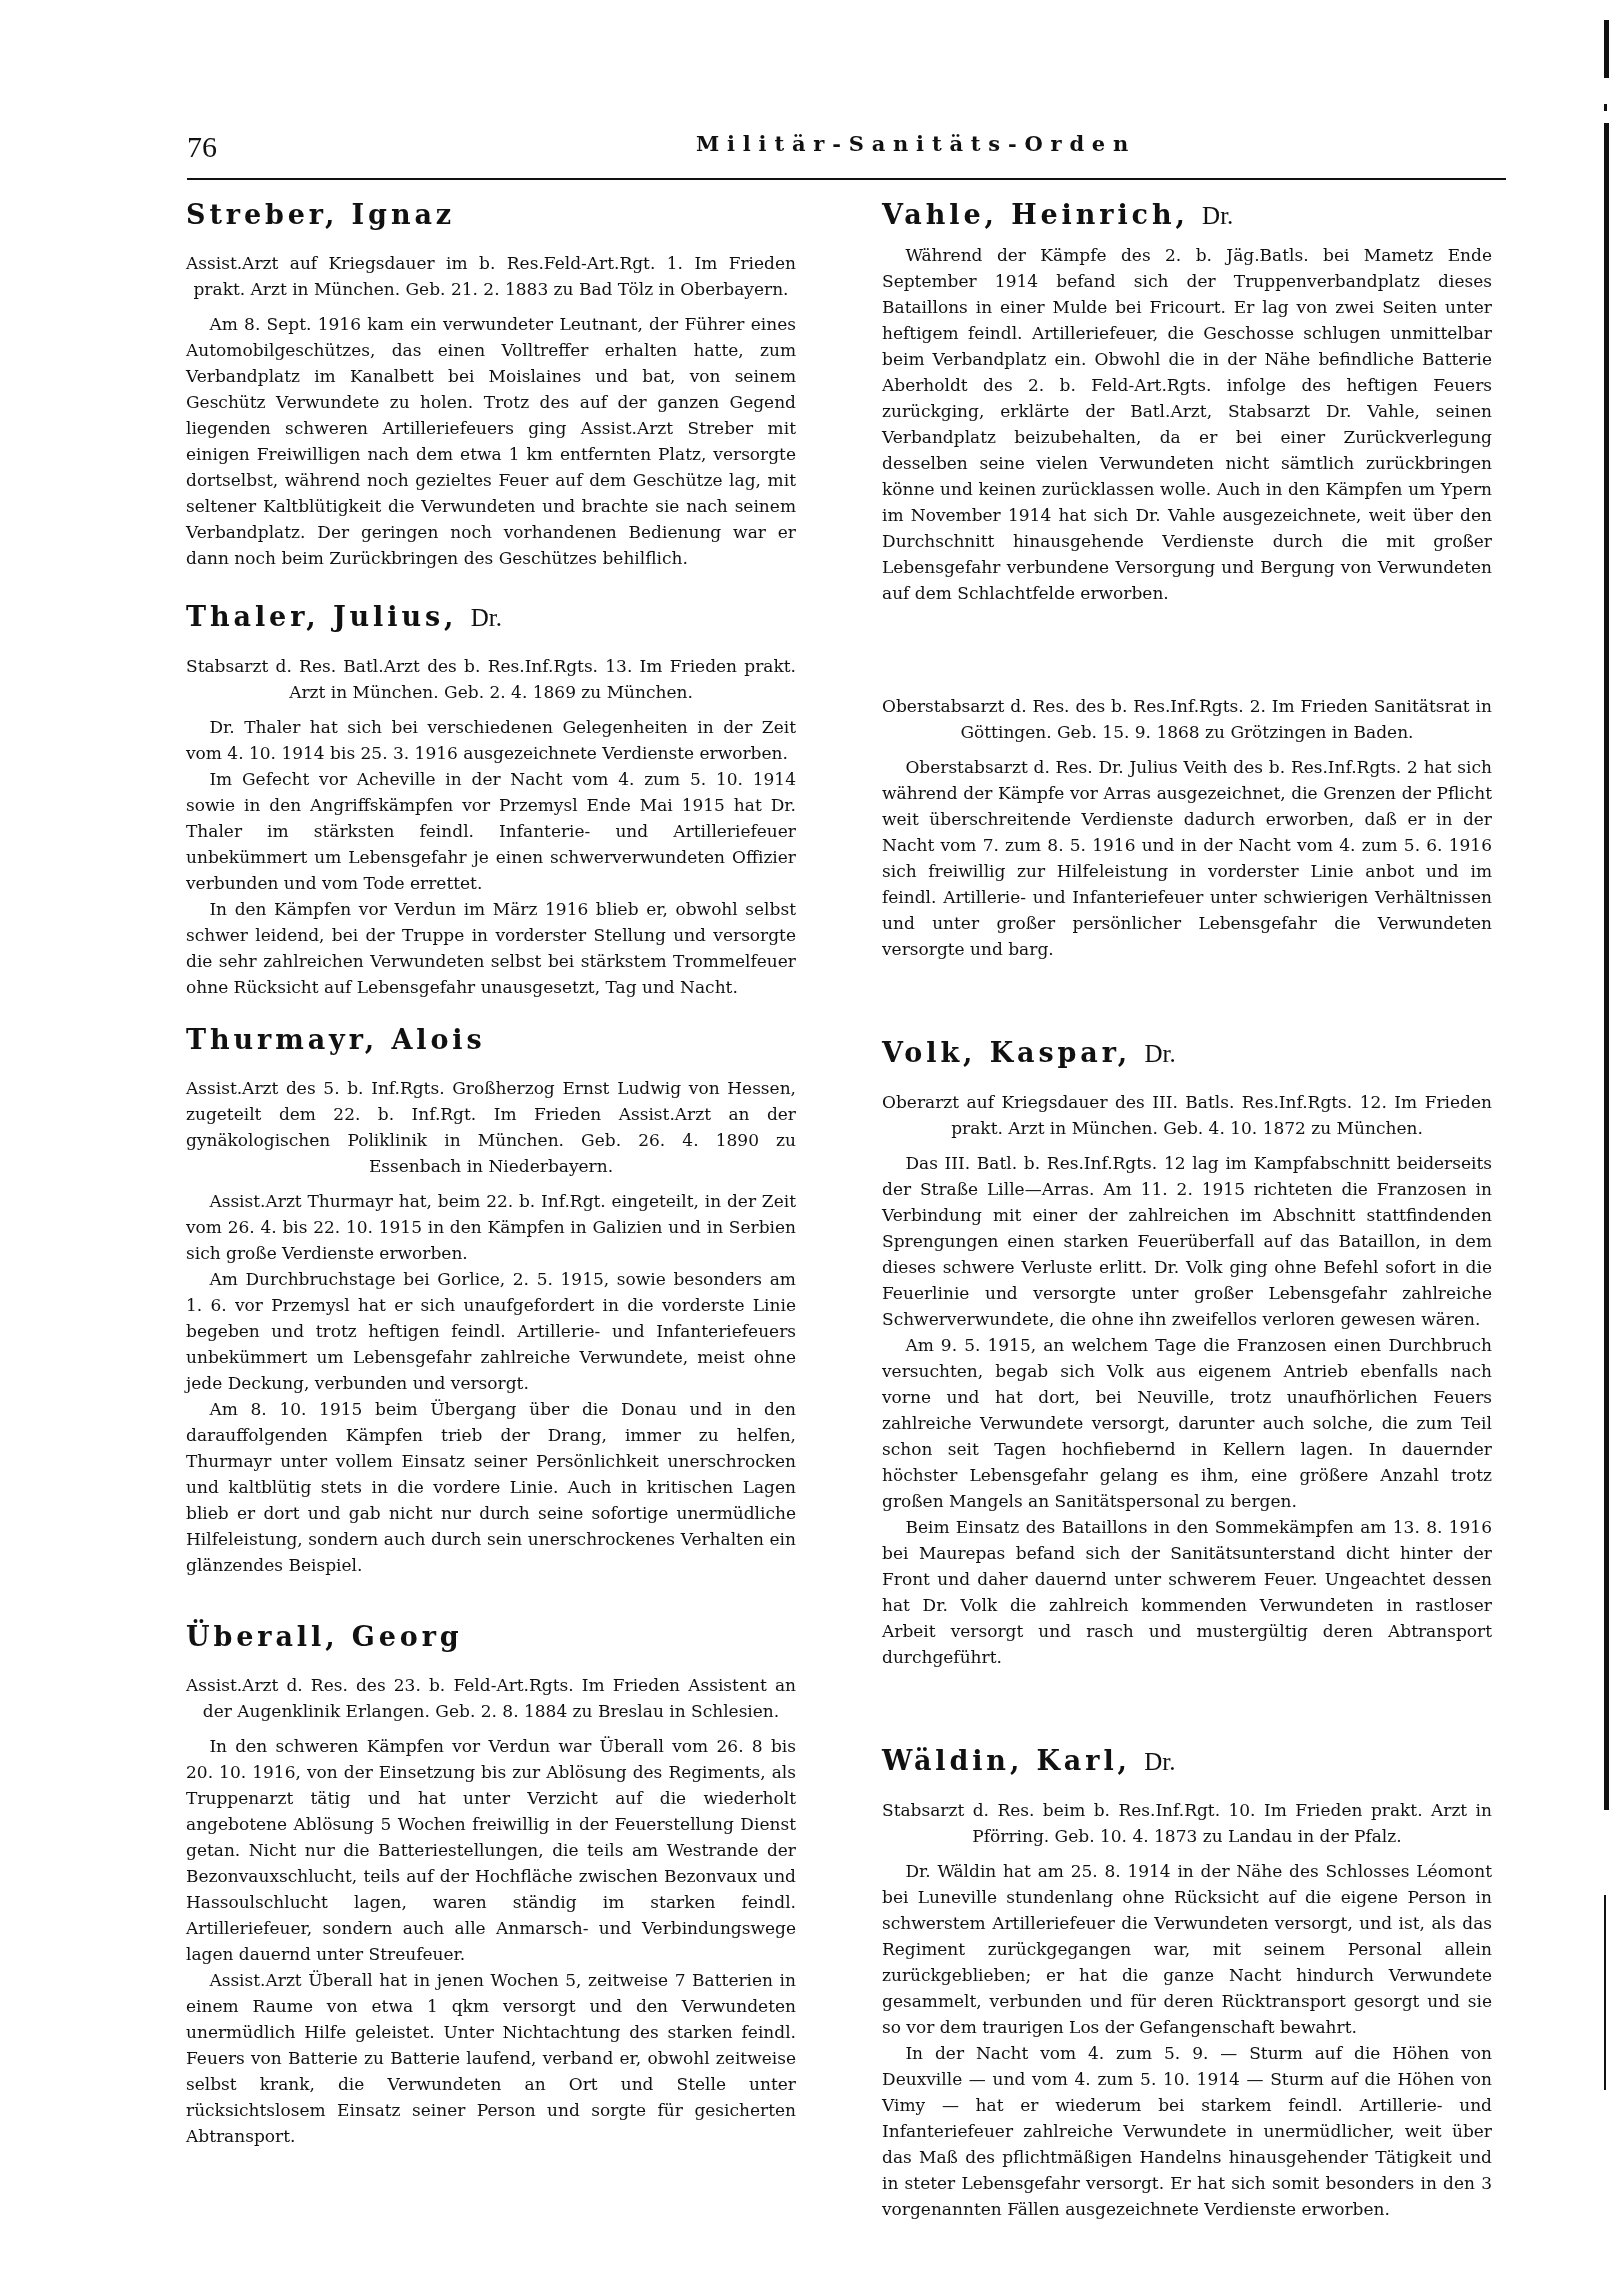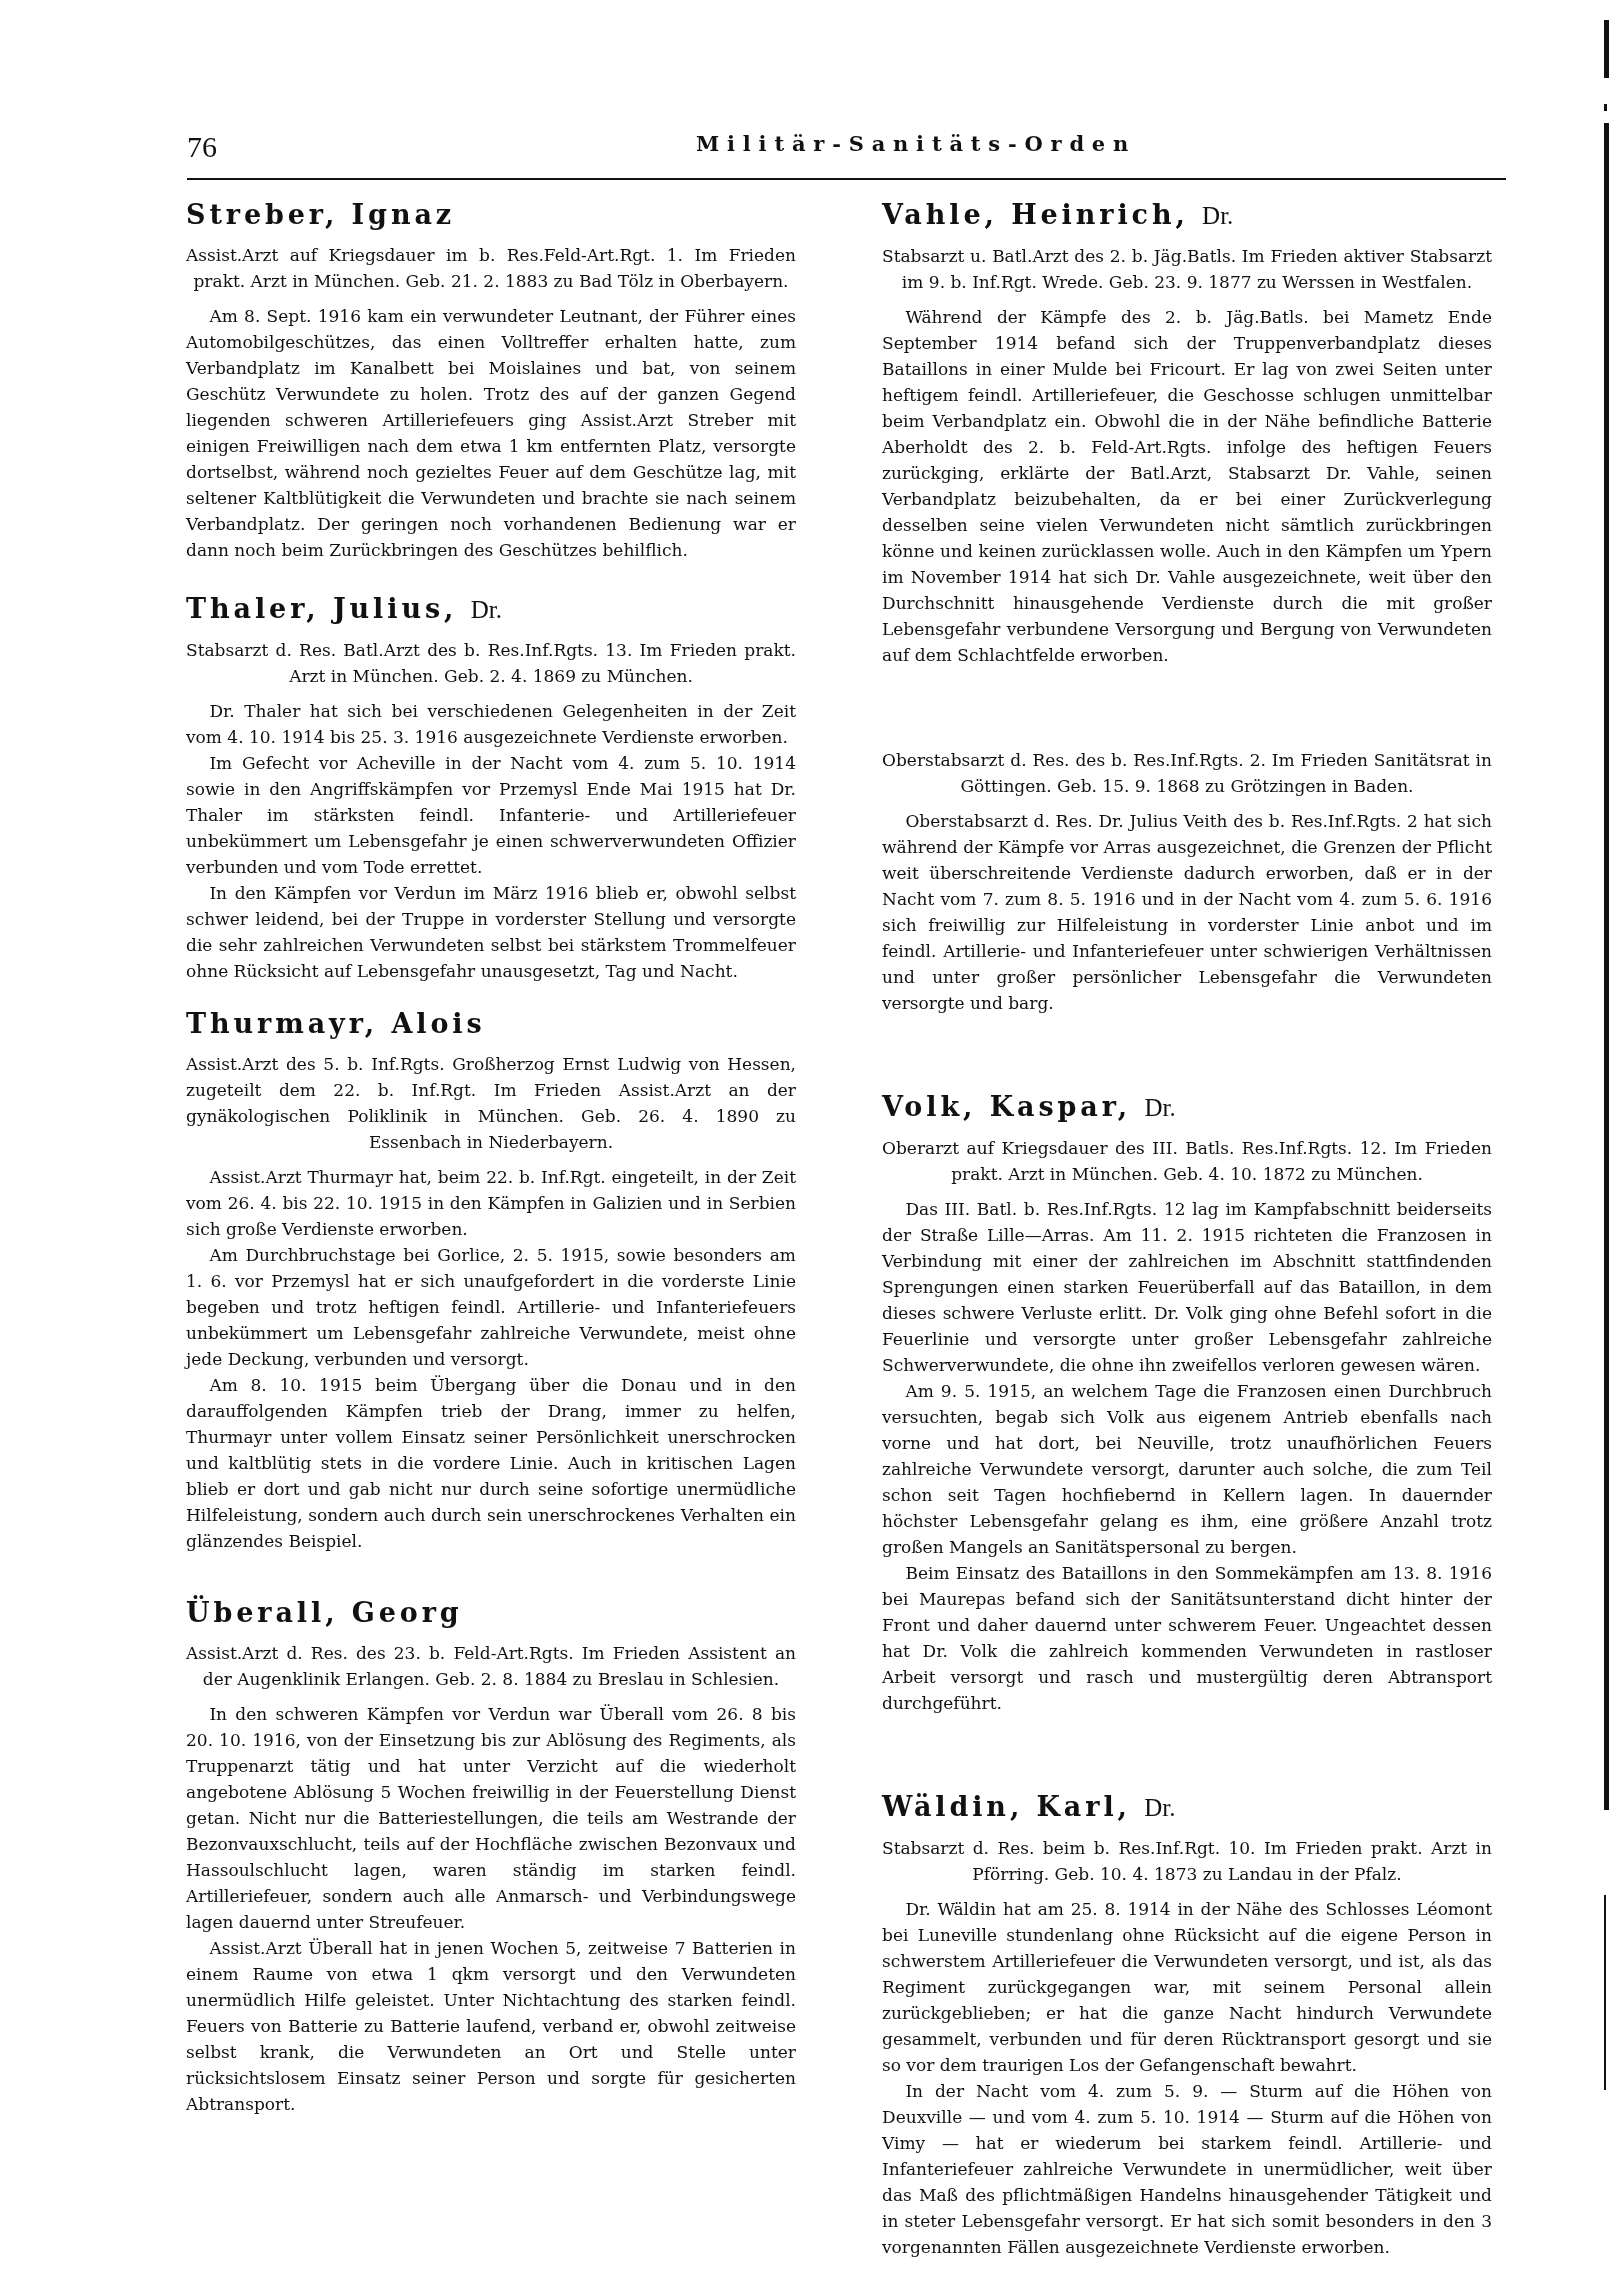--- a/index.html
+++ b/index.html
@@ -8,21 +8,21 @@
   .running-head { position: absolute; left: 187px; top: 130px; width: 1317px; height: 45px; }
   .page-number { position: absolute; left: 0; top: 0; font-family: "Liberation Serif", serif; font-size: 30px; }
   .running-title { position: absolute; left: 509px; top: 1.3px; font-family: "DejaVu Serif", serif; font-size: 21px; letter-spacing: 7.8px; font-weight: bold; }
   .head-rule { position: absolute; left: 187px; top: 178px; width: 1319px; height: 1.9px; background: #111; }
   .column { position: absolute; top: 195px; width: 610px; }
   .col-left { left: 186px; }
   .col-right { left: 882px; }
   .entry { margin-bottom: 0; }
   .entry-name { text-align: left; font-family: "DejaVu Serif", serif; font-weight: bold; font-size: 27px; letter-spacing: 3.9px; margin: 0 0 6.5px 0; line-height: 39px; }
   .entry-name .suffix { font-family: Liberation Serif, serif; font-weight: normal; letter-spacing: 0; font-size: 25px; }
-  .entry-meta { font-family: "DejaVu Serif", serif; font-size: 17px; line-height: 26px; text-align: justify; text-align-last: center; margin: 8px 0 9px 0; }
+  .entry-meta { font-family: "DejaVu Serif", serif; font-size: 17px; line-height: 26px; text-align: justify; text-align-last: center; margin: 16px 0 9px 0; }
   .entry-para { font-family: "DejaVu Serif", serif; font-size: 17px; line-height: 26px; text-align: justify; text-indent: 23.4px; margin: 0; }
   .gap-a { height: 26px; }
   .scan-edge { position: absolute; left: 1603px; top: 13px; width: 7.8px; height: 2258px; }
   .scan-edge .dark { position: absolute; left: 1.3px; width: 5.2px; background: #111; }
 </style>
 </head>
 <body>
 
 <div class="page">
 
@@ -64,21 +64,20 @@
       <p class="entry-meta">Assist.Arzt d. Res. des 23. b. Feld-Art.Rgts. Im Frieden Assistent an der Augenklinik Erlangen. Geb. 2. 8. 1884 zu Breslau in Schlesien.</p>
       <p class="entry-para">In den schweren Kämpfen vor Verdun war Überall vom 26. 8 bis 20. 10. 1916, von der Einsetzung bis zur Ablösung des Regiments, als Truppenarzt tätig und hat unter Verzicht auf die wiederholt angebotene Ablösung 5 Wochen freiwillig in der Feuerstellung Dienst getan. Nicht nur die Batteriestellungen, die teils am Westrande der Bezonvauxschlucht, teils auf der Hochfläche zwischen Bezonvaux und Hassoulschlucht lagen, waren ständig im starken feindl. Artilleriefeuer, sondern auch alle Anmarsch- und Verbindungswege lagen dauernd unter Streufeuer.</p>
       <p class="entry-para">Assist.Arzt Überall hat in jenen Wochen 5, zeitweise 7 Batterien in einem Raume von etwa 1 qkm versorgt und den Verwundeten unermüdlich Hilfe geleistet. Unter Nichtachtung des starken feindl. Feuers von Batterie zu Batterie laufend, verband er, obwohl zeitweise selbst krank, die Verwundeten an Ort und Stelle unter rücksichtslosem Einsatz seiner Person und sorgte für gesicherten Abtransport.</p>
     </div>
   </div>
 
   <div class="column col-right">
 
     <div class="entry">
       <div class="entry-name"><span>Vahle, Heinrich,</span> <span class="suffix">Dr.</span></div>
-      <p class="entry-meta">Stabsarzt u. Batl.Arzt des 2. b. Jäg.Batls. Im Frieden aktiver Stabsarzt im 9. b. Inf.Rgt. Wrede. Geb. 23. 9. 1877 zu Werssen in Westfalen.</p>
       <p class="entry-para">Während der Kämpfe des 2. b. Jäg.Batls. bei Mametz Ende September 1914 befand sich der Truppenverbandplatz dieses Bataillons in einer Mulde bei Fricourt. Er lag von zwei Seiten unter heftigem feindl. Artilleriefeuer, die Geschosse schlugen unmittelbar beim Verbandplatz ein. Obwohl die in der Nähe befindliche Batterie Aberholdt des 2. b. Feld-Art.Rgts. infolge des heftigen Feuers zurückging, erklärte der Batl.Arzt, Stabsarzt Dr. Vahle, seinen Verbandplatz beizubehalten, da er bei einer Zurückverlegung desselben seine vielen Verwundeten nicht sämtlich zurückbringen könne und keinen zurücklassen wolle. Auch in den Kämpfen um Ypern im November 1914 hat sich Dr. Vahle ausgezeichnete, weit über den Durchschnitt hinausgehende Verdienste durch die mit großer Lebensgefahr verbundene Versorgung und Bergung von Verwundeten auf dem Schlachtfelde erworben.</p>
     </div>
     <div class="gap-a" style="height:71px;"></div>
 
     <div class="entry">
       <p class="entry-meta">Oberstabsarzt d. Res. des b. Res.Inf.Rgts. 2. Im Frieden Sanitätsrat in Göttingen. Geb. 15. 9. 1868 zu Grötzingen in Baden.</p>
       <p class="entry-para">Oberstabsarzt d. Res. Dr. Julius Veith des b. Res.Inf.Rgts. 2 hat sich während der Kämpfe vor Arras ausgezeichnet, die Grenzen der Pflicht weit überschreitende Verdienste dadurch erworben, daß er in der Nacht vom 7. zum 8. 5. 1916 und in der Nacht vom 4. zum 5. 6. 1916 sich freiwillig zur Hilfeleistung in vorderster Linie anbot und im feindl. Artillerie- und Infanteriefeuer unter schwierigen Verhältnissen und unter großer persönlicher Lebensgefahr die Verwundeten versorgte und barg.</p>
     </div>
     <div class="gap-a" style="height:71px;"></div>
 

